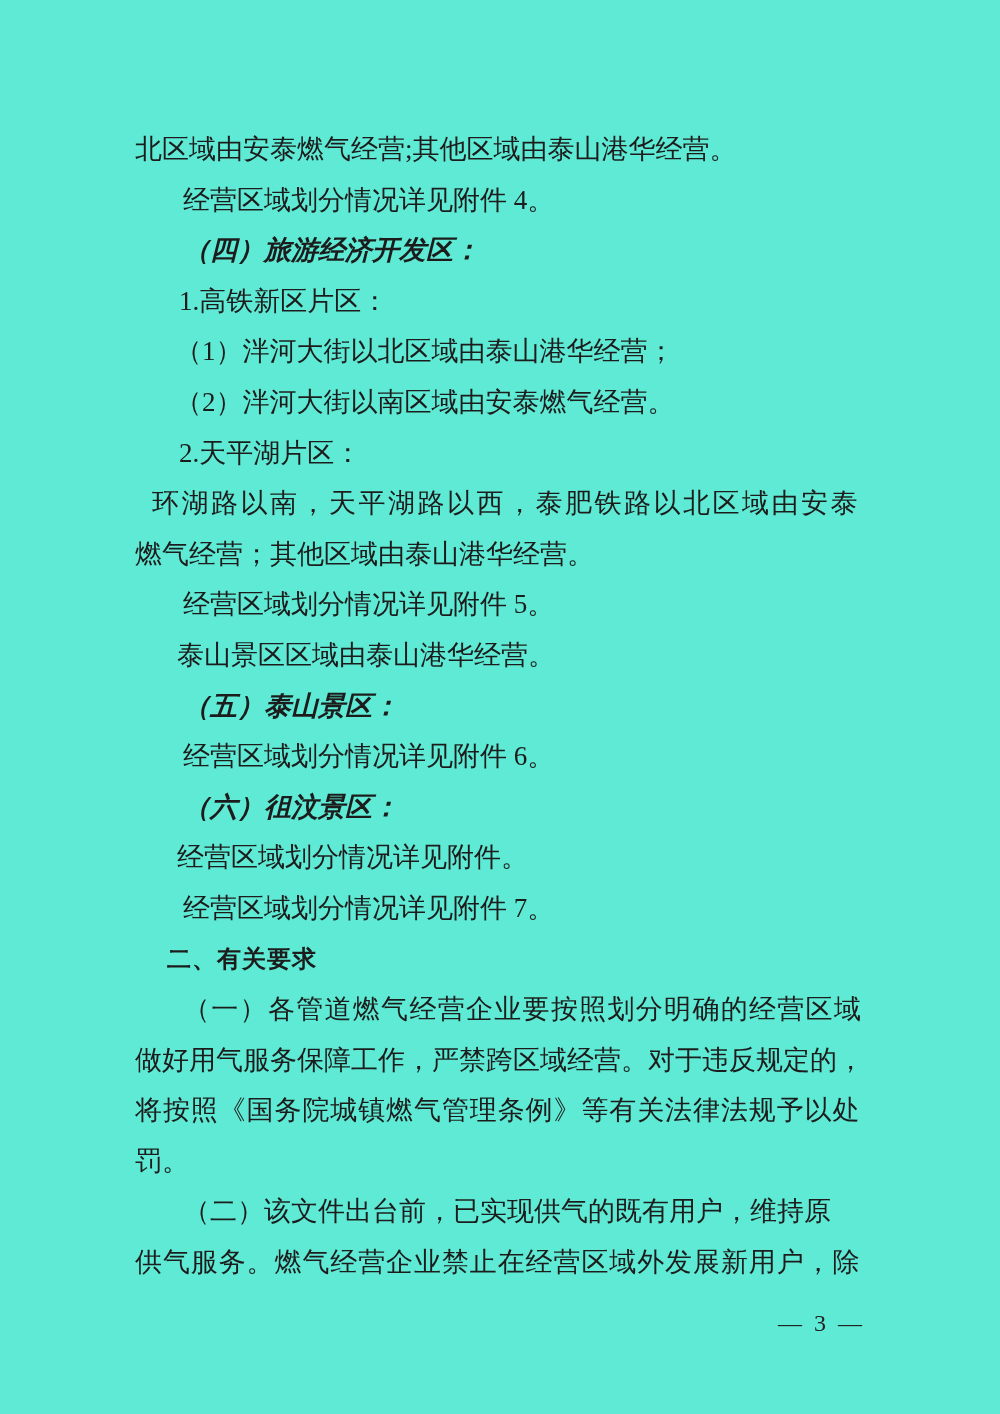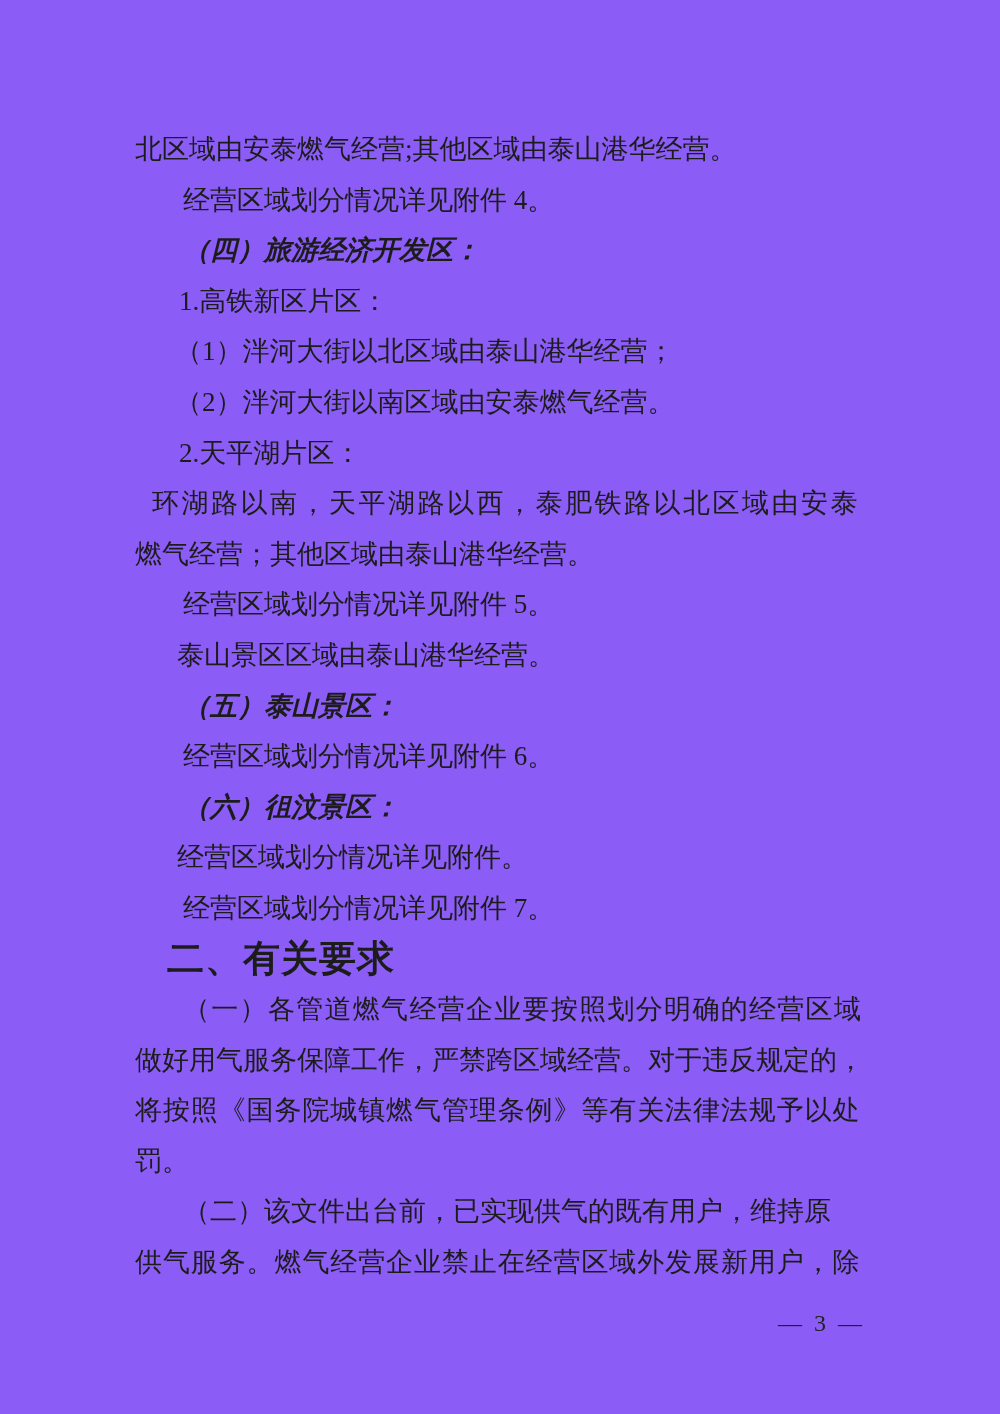--- a/index.html
+++ b/index.html
@@ -4,21 +4,21 @@
 <style>
   html, body {
     margin: 0;
     padding: 0;
     background: #ffffff;
   }
   .page {
     position: relative;
     width: 1000px;
     height: 1414px;
-    background: #8b5cf6;
+    background: #5eead4;
     color: #1c1c1c;
     font-family: "Liberation Serif", "DejaVu Serif", serif;
     overflow: hidden;
   }
   .content {
     position: absolute;
     left: 135px;
     top: 124px;
     width: 730px;
   }
@@ -37,21 +37,21 @@
   
   .kai {
     font-style: italic;
     font-weight: 700;
   }
   
   .hei {
     font-family: "Liberation Sans", "DejaVu Sans", sans-serif;
     font-weight: 700;
     font-style: normal;
-    font-size: 37px;
+    font-size: 24px;
     letter-spacing: 1px;
     margin-left: 32px;
   }
   
   .ls-25 { letter-spacing: 2.5px; }
   .ls-13 { letter-spacing: 1.3px; }
   .ls-09 { letter-spacing: 0.9px; }
   .page-footer {
     position: absolute;
     right: 135px;

